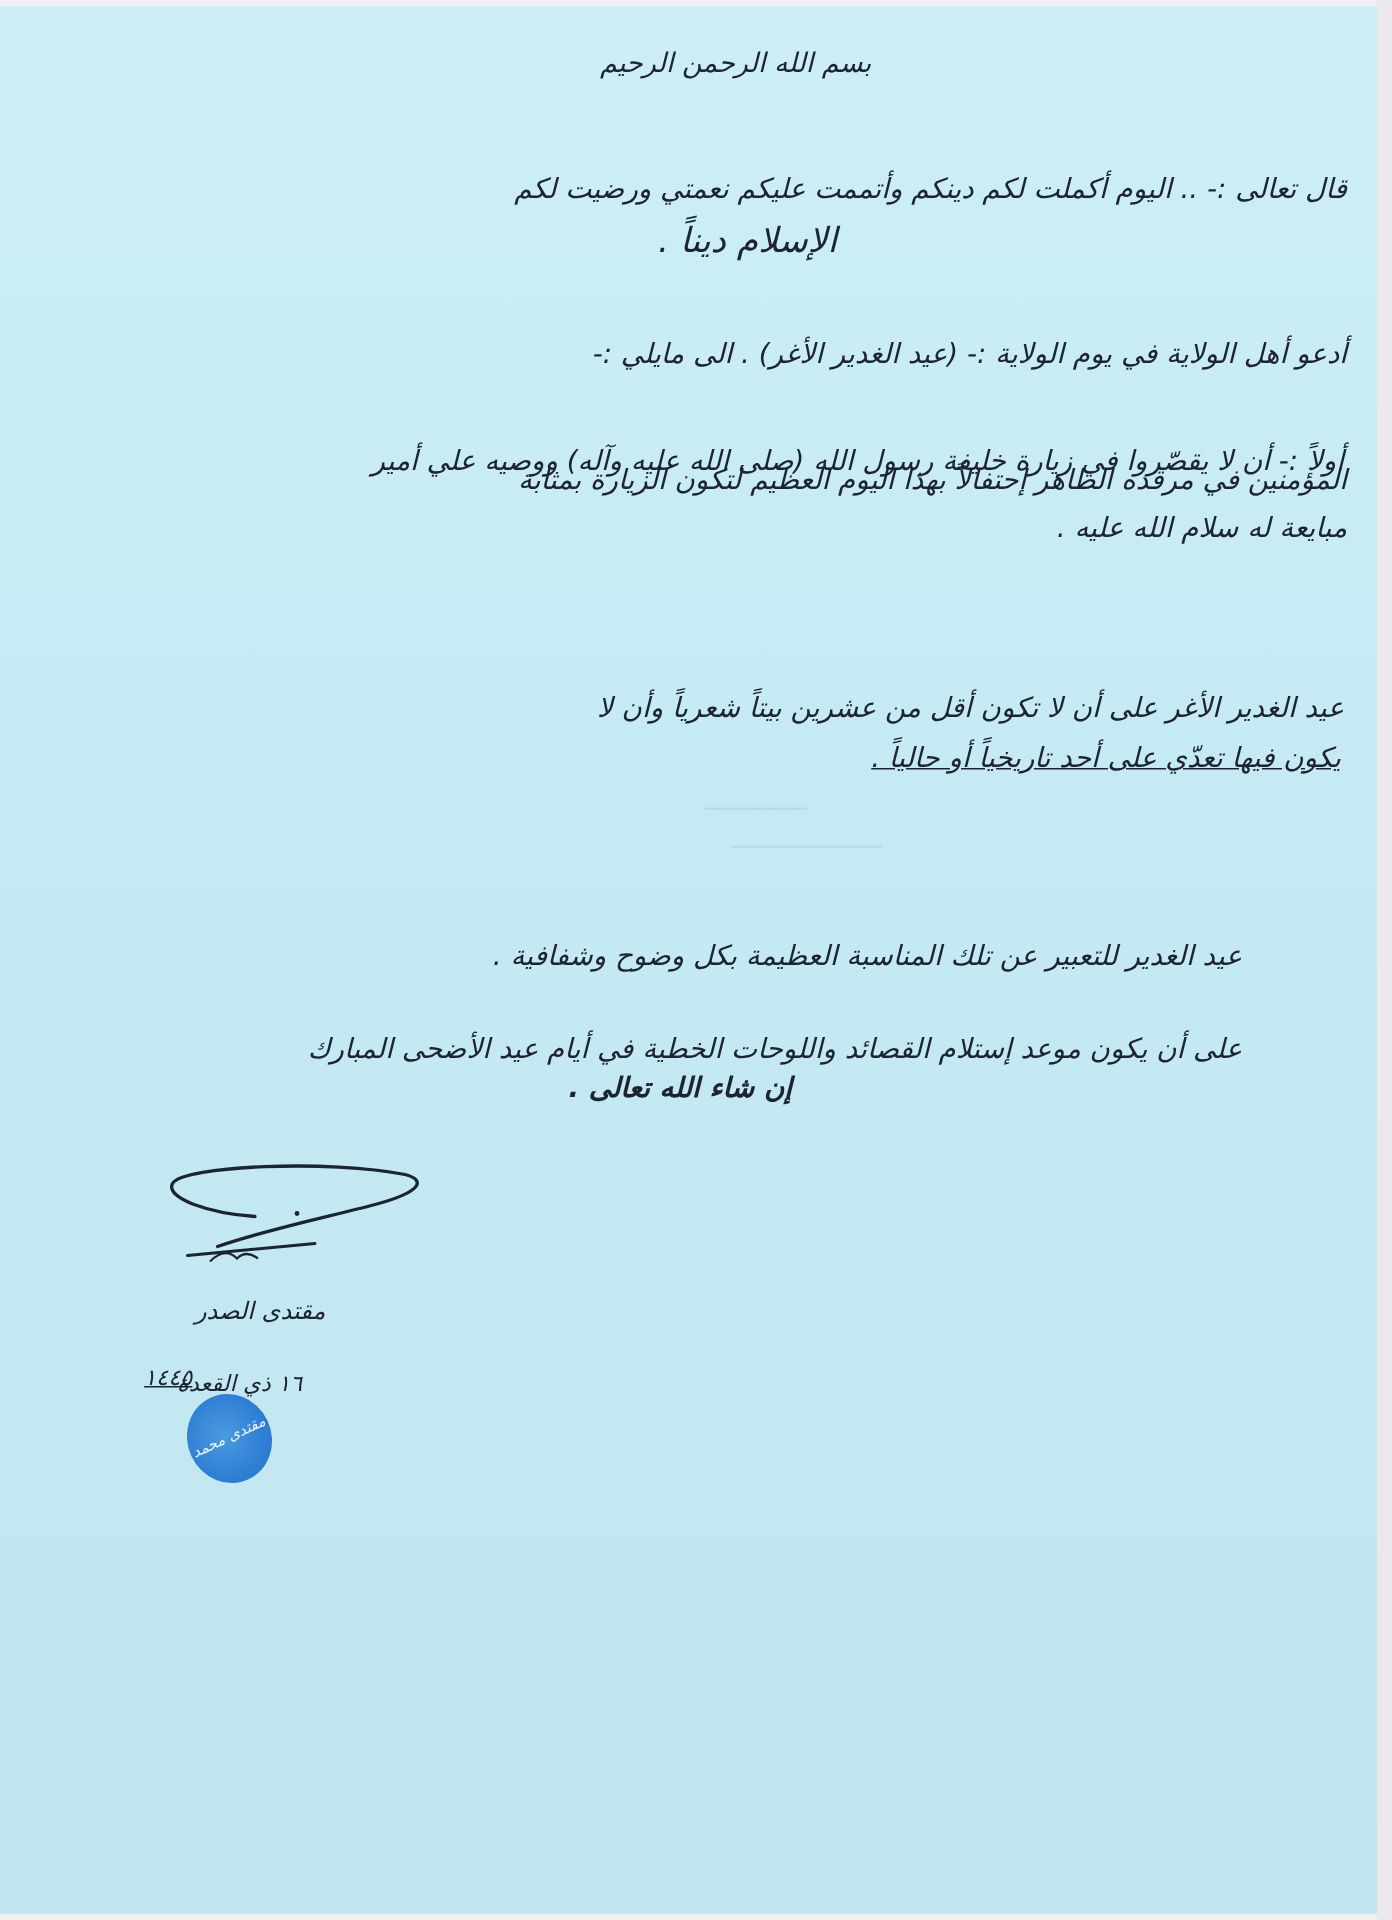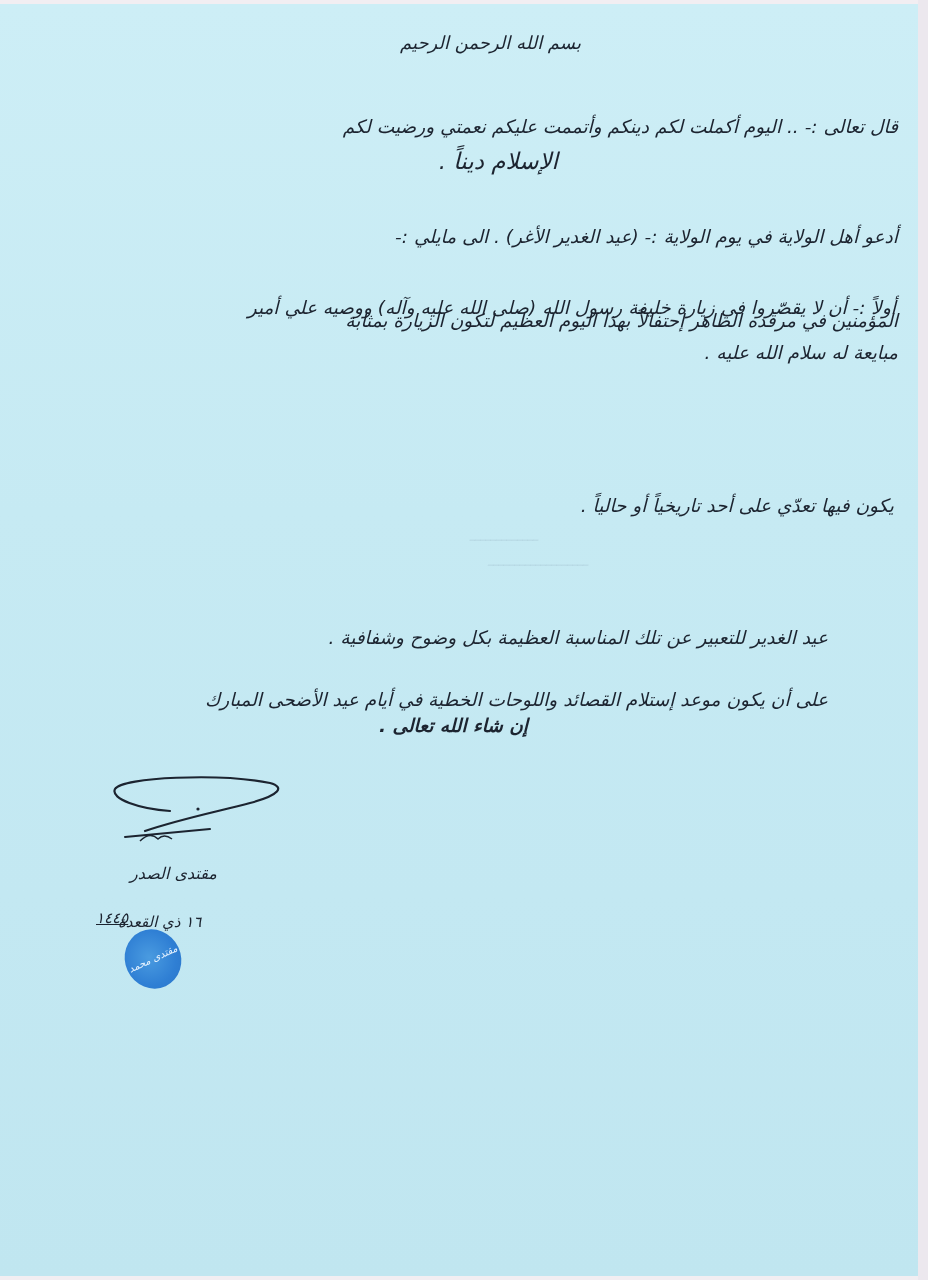--- a/index.html
+++ b/index.html
@@ -30,21 +30,21 @@
     }
     .basmala { top: 28px; left: 400px; font-size: 18px; }
     .l1 { top: 112px; right: 20px; font-size: 18.5px; }
     .l2 { top: 144px; right: 360px; font-size: 23px; }
     .l3 { top: 222px; right: 20px; font-size: 18.5px; }
     .l4 { top: 293px; right: 22px; font-size: 18.5px; }
     .l5 { top: 306px; right: 20px; font-size: 18.5px; }
     .l6 { top: 338px; right: 20px; font-size: 18.5px; }
     .l8 { top: 420px; right: 20px; font-size: 18.5px; }
     .l9 { top: 458px; right: 22px; font-size: 18.5px; }
-    .l10 { top: 491px; right: 24px; font-size: 18.5px; }
+    .l10 { top: 491px; right: 24px; font-size: 18.5px; text-decoration: underline; }
     .l11 { top: 557px; right: 20px; font-size: 18.5px; }
     .l12 { top: 623px; right: 90px; font-size: 18.5px; }
     .l13 { top: 685px; right: 90px; font-size: 18.5px; }
     .l14 { top: 711px; right: 390px; font-size: 18.5px; font-weight: bold; }
 
     .sig-wrap { position: absolute; left: 100px; top: 765px; width: 200px; height: 240px; }
     .sig-svg { position: absolute; left: 0; top: 0; }
     .signer { top: 860px; left: 130px; font-size: 16px; }
     .sig-date1 { top: 885px; left: 118px; font-size: 15px; margin-top: 24px; }
     .sig-date2 { top: 905px; left: 96px; font-size: 15px; text-decoration: underline; }
@@ -74,20 +74,21 @@
 
   <div class="line l1">قال تعالى :- .. اليوم أكملت لكم دينكم وأتممت عليكم نعمتي ورضيت لكم</div>
   <div class="line l2">الإسلام ديناً .</div>
 
   <div class="line l3">أدعو أهل الولاية في يوم الولاية :- (عيد الغدير الأغر) . الى مايلي :-</div>
 
   <div class="line l4">أولاً :- أن لا يقصّروا في زيارة خليفة رسول الله (صلى الله عليه وآله) ووصيه علي أمير</div>
   <div class="line l5">المؤمنين في مرقده الطاهر إحتفالاً بهذا اليوم العظيم لتكون الزيارة بمثابة</div>
   <div class="line l6">مبايعة له سلام الله عليه .</div>
 
+  <div class="line l9">عيد الغدير الأغر على أن لا تكون أقل من عشرين بيتاً شعرياً وأن لا</div>
   <div class="line l10">يكون فيها تعدّي على أحد تاريخياً أو حالياً .</div>
 
   <div class="line l12">عيد الغدير للتعبير عن تلك المناسبة العظيمة بكل وضوح وشفافية .</div>
 
   <div class="line l13">على أن يكون موعد إستلام القصائد واللوحات الخطية في أيام عيد الأضحى المبارك</div>
   <div class="line l14">إن شاء الله تعالى .</div>
 
   <div class="sig-wrap">
     <svg class="sig-svg" width="200" height="100" viewBox="0 0 200 100">
       <path d="M 70 42 C 40 40, 10 30, 15 20 C 22 8, 120 4, 170 14 C 185 18, 180 26, 150 34 C 120 42, 80 50, 45 62" fill="none" stroke="#1c2430" stroke-width="2.2" stroke-linecap="round"></path>

